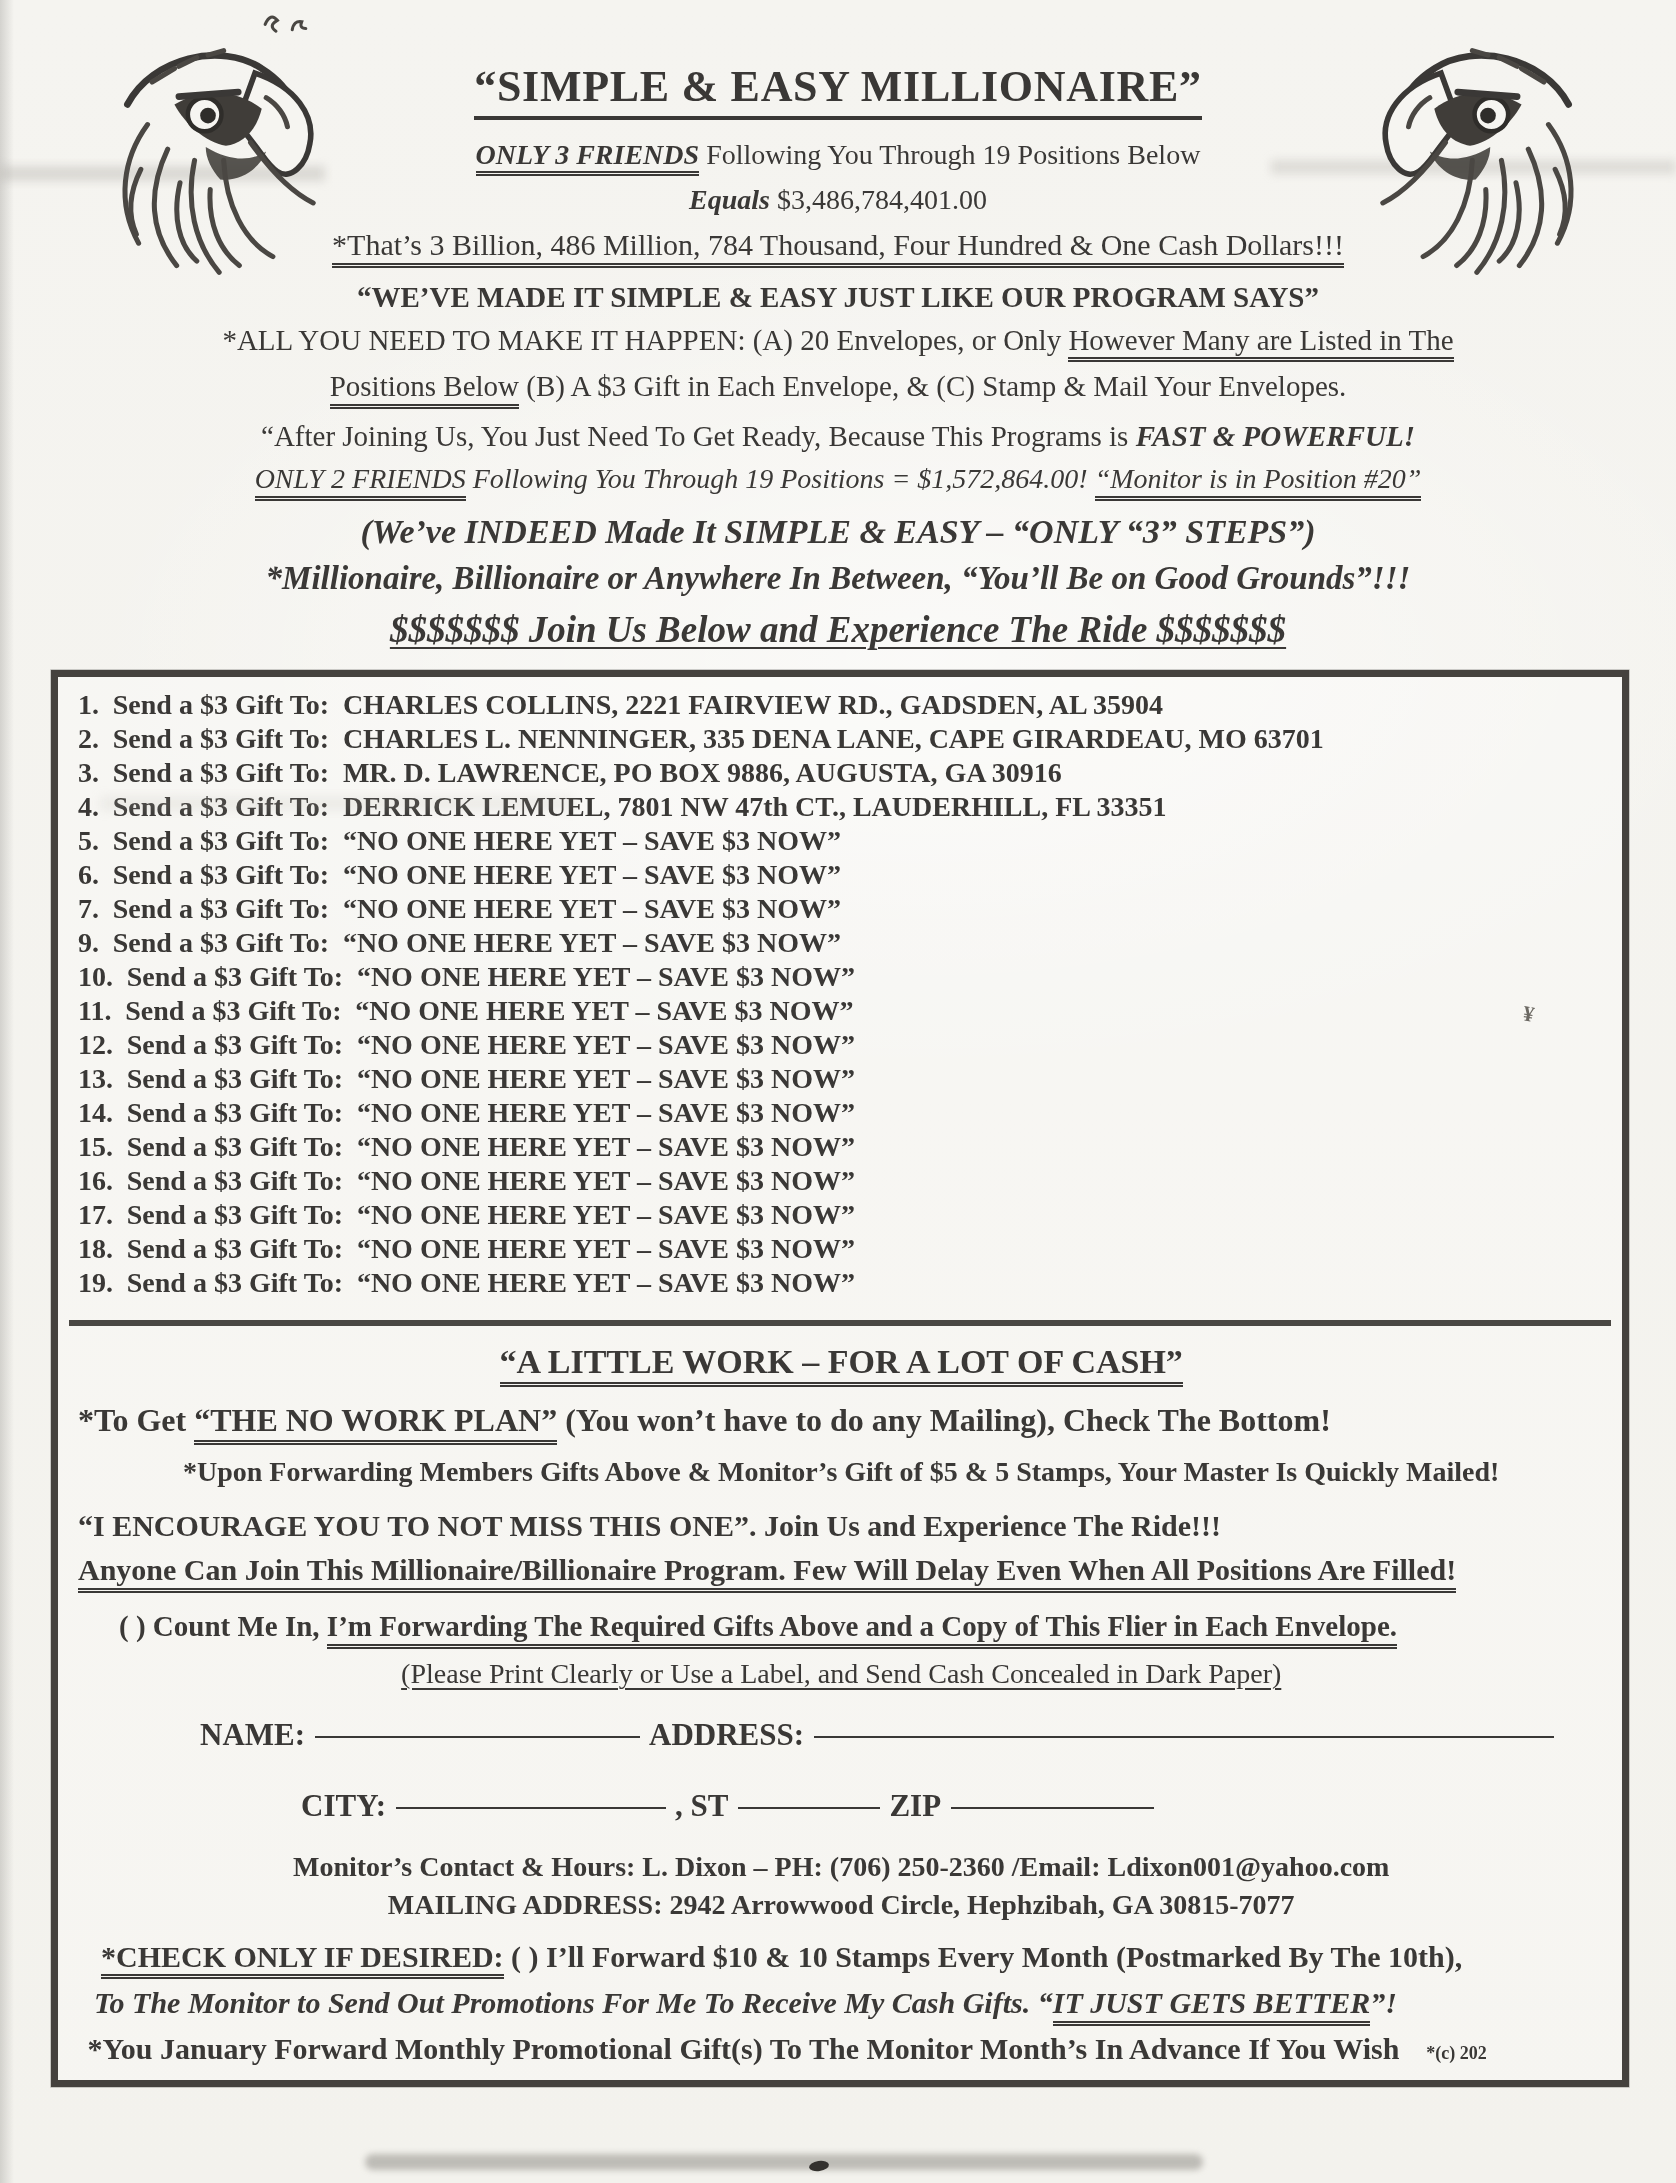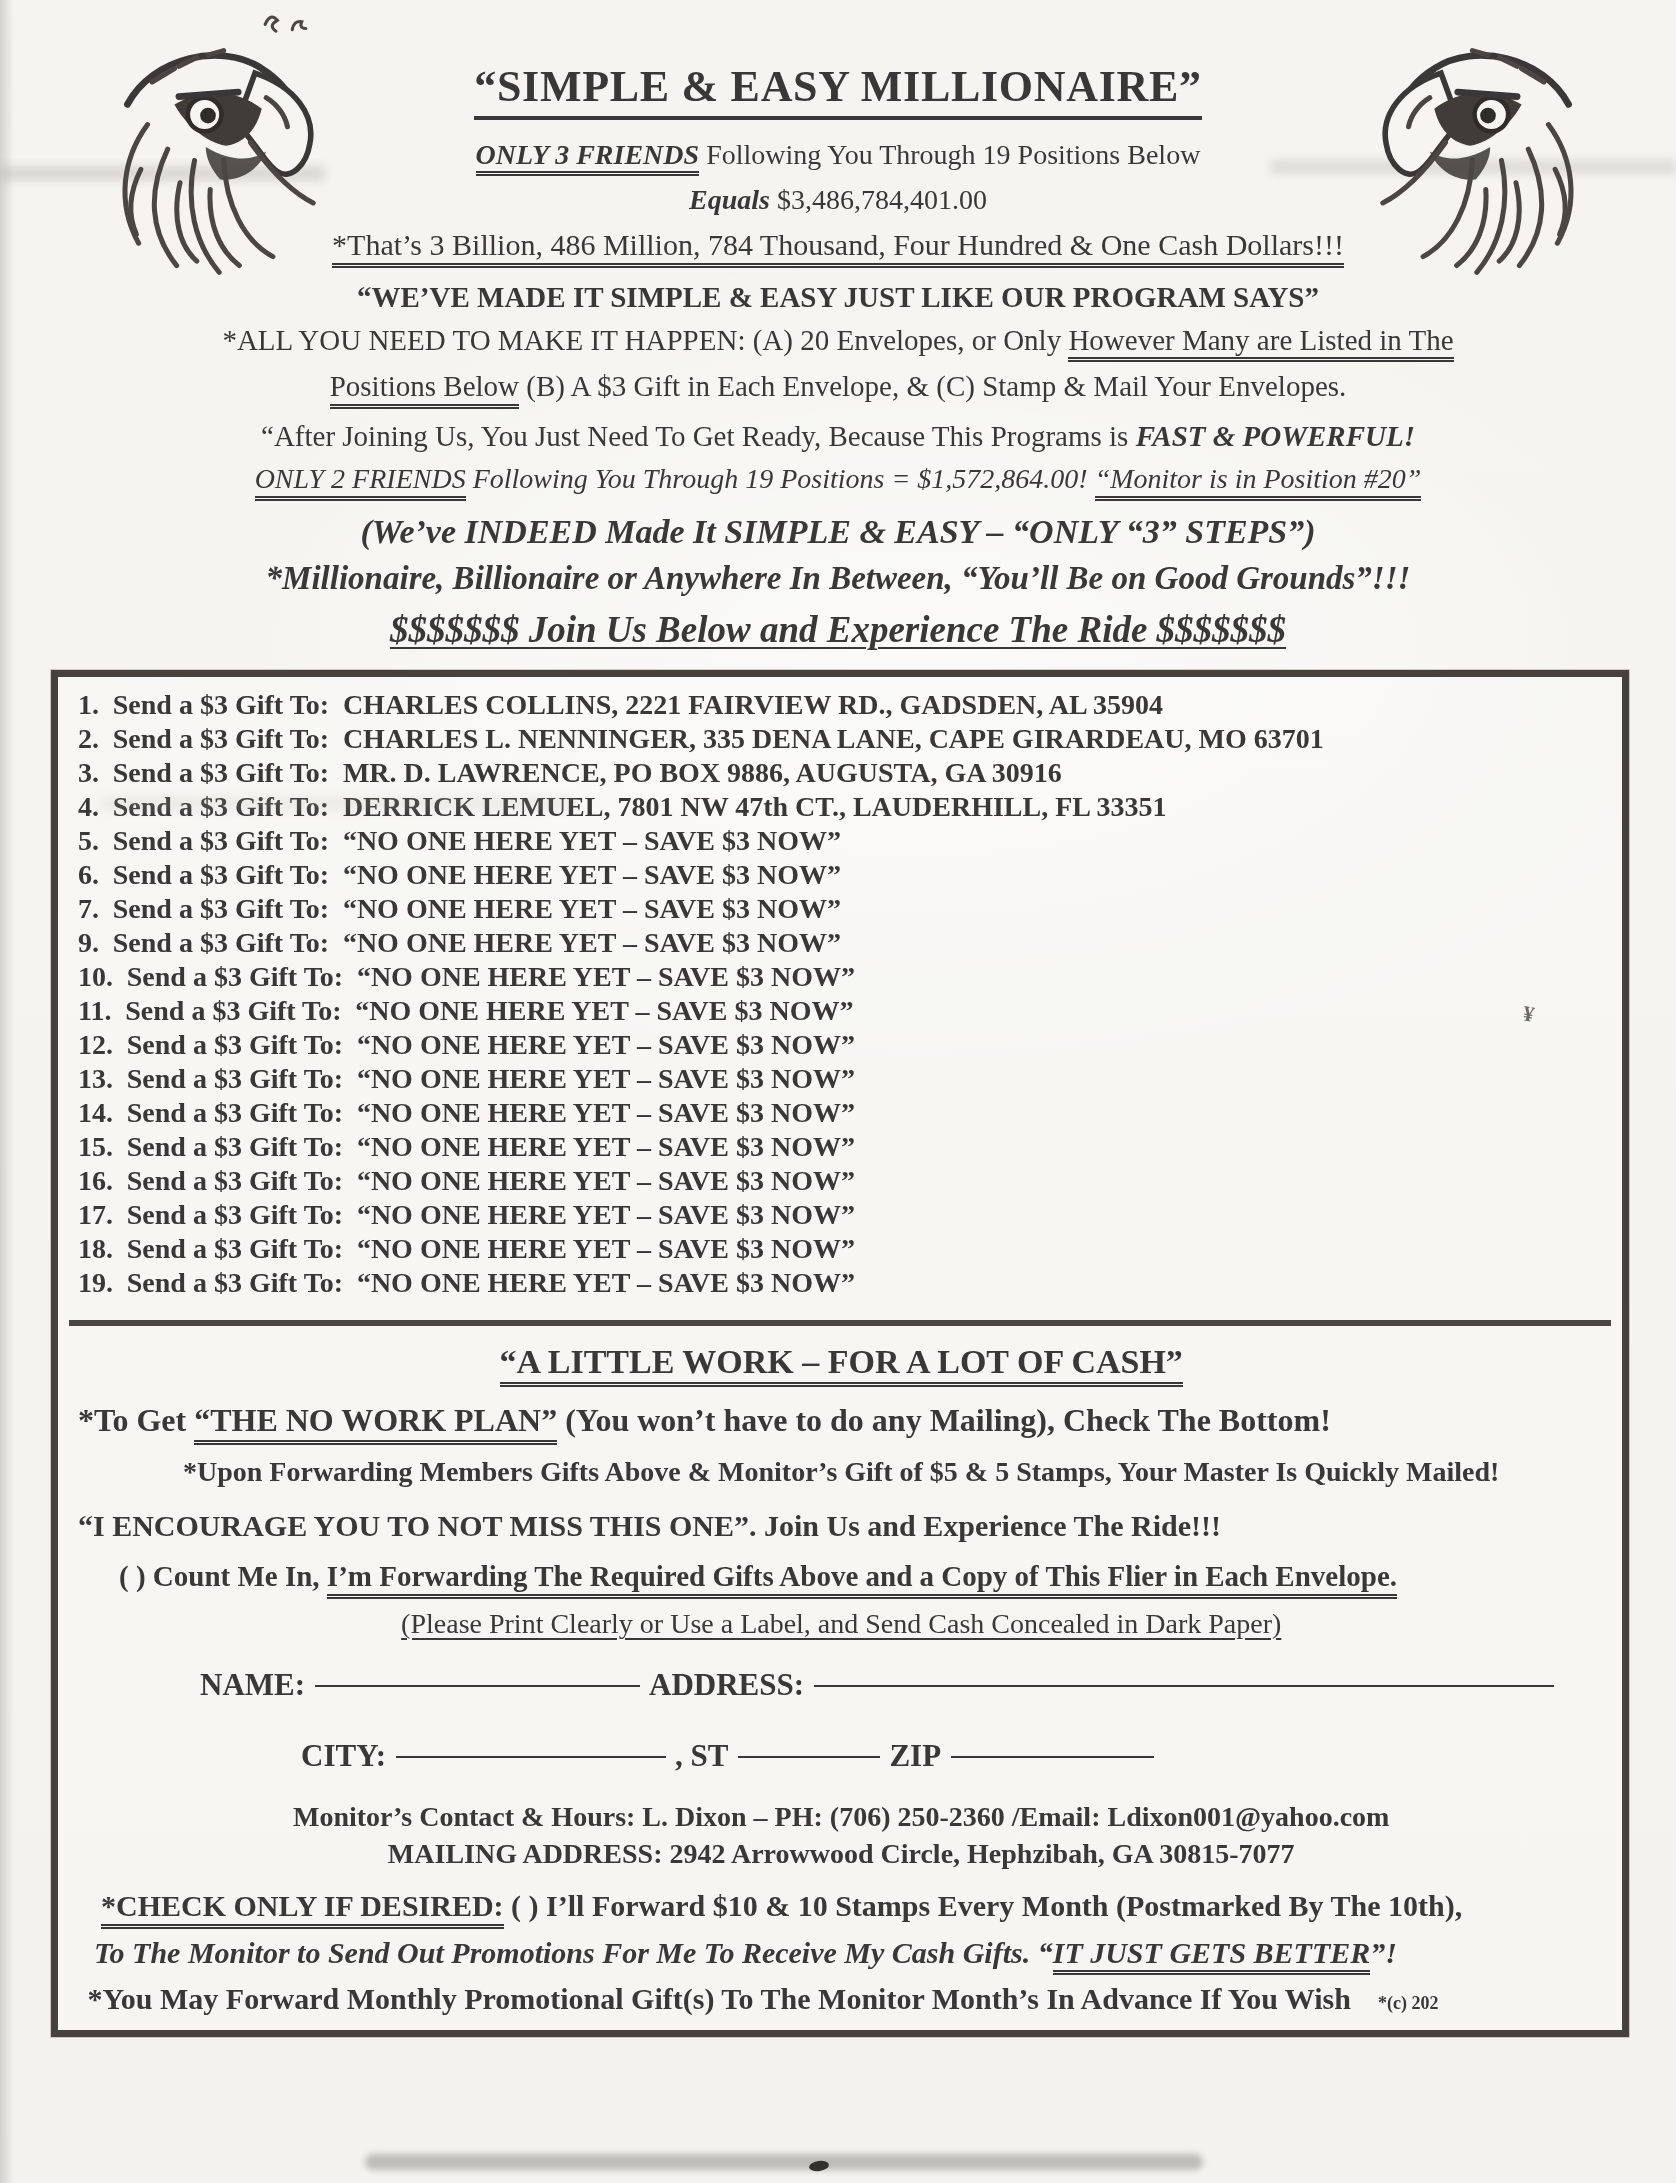--- a/index.html
+++ b/index.html
@@ -305,20 +305,21 @@
 
     <div class="cash-heading">
       <span class="u2">“A LITTLE WORK – FOR A LOT OF CASH”</span>
     </div>
 
     <div class="c1">
       <span>*To Get </span><span class="u2">“THE NO WORK PLAN”</span><span> (You won’t have to do any Mailing), Check The Bottom!</span>
     </div>
     <div class="c2"><span>*Upon Forwarding Members Gifts Above &amp; Monitor’s Gift of $5 &amp; 5 Stamps, Your Master Is Quickly Mailed!</span></div>
     <div class="c3"><span>“I ENCOURAGE YOU TO NOT MISS THIS ONE”. Join Us and Experience The Ride!!!</span></div>
+    <div class="c4"><span class="u2">Anyone Can Join This Millionaire/Billionaire Program. Few Will Delay Even When All Positions Are Filled!</span></div>
 
     <div class="c5">
       <span>(  ) Count Me In, </span><span class="u2">I’m Forwarding The Required Gifts Above and a Copy of This Flier in Each Envelope.</span>
     </div>
     <div class="c6"><span class="u1">(Please Print Clearly or Use a Label, and Send Cash Concealed in Dark Paper)</span></div>
 
     <div class="form-row form-row1">
       <span>NAME:</span>
       <span class="blank blank-name"></span>
       <span>ADDRESS:</span>
@@ -336,18 +337,18 @@
     <div class="contact"><span>Monitor’s Contact &amp; Hours: L. Dixon – PH: (706) 250-2360 /Email: Ldixon001@yahoo.com</span></div>
     <div class="mailing"><span>MAILING ADDRESS: 2942 Arrowwood Circle, Hephzibah, GA  30815-7077</span></div>
 
     <div class="f1">
       <span class="u2">*CHECK ONLY IF DESIRED:</span><span> (  ) I’ll Forward $10 &amp; 10 Stamps Every Month (Postmarked By The 10th),</span>
     </div>
     <div class="f2">
       <span>To The Monitor to Send Out Promotions For Me To Receive My Cash Gifts. “</span><span class="u2">IT JUST GETS BETTER</span><span>”!</span>
     </div>
     <div class="f3">
-      <span>*You May Forward Monthly Promotional Gift(s) To The Monitor Month’s In Advance If You Wish</span>
+      <span>*You January Forward Monthly Promotional Gift(s) To The Monitor Month’s In Advance If You Wish</span>
       <span class="copyright">*(c) 202</span>
     </div>
   </div>
 </div>
 
 
 </body></html>

